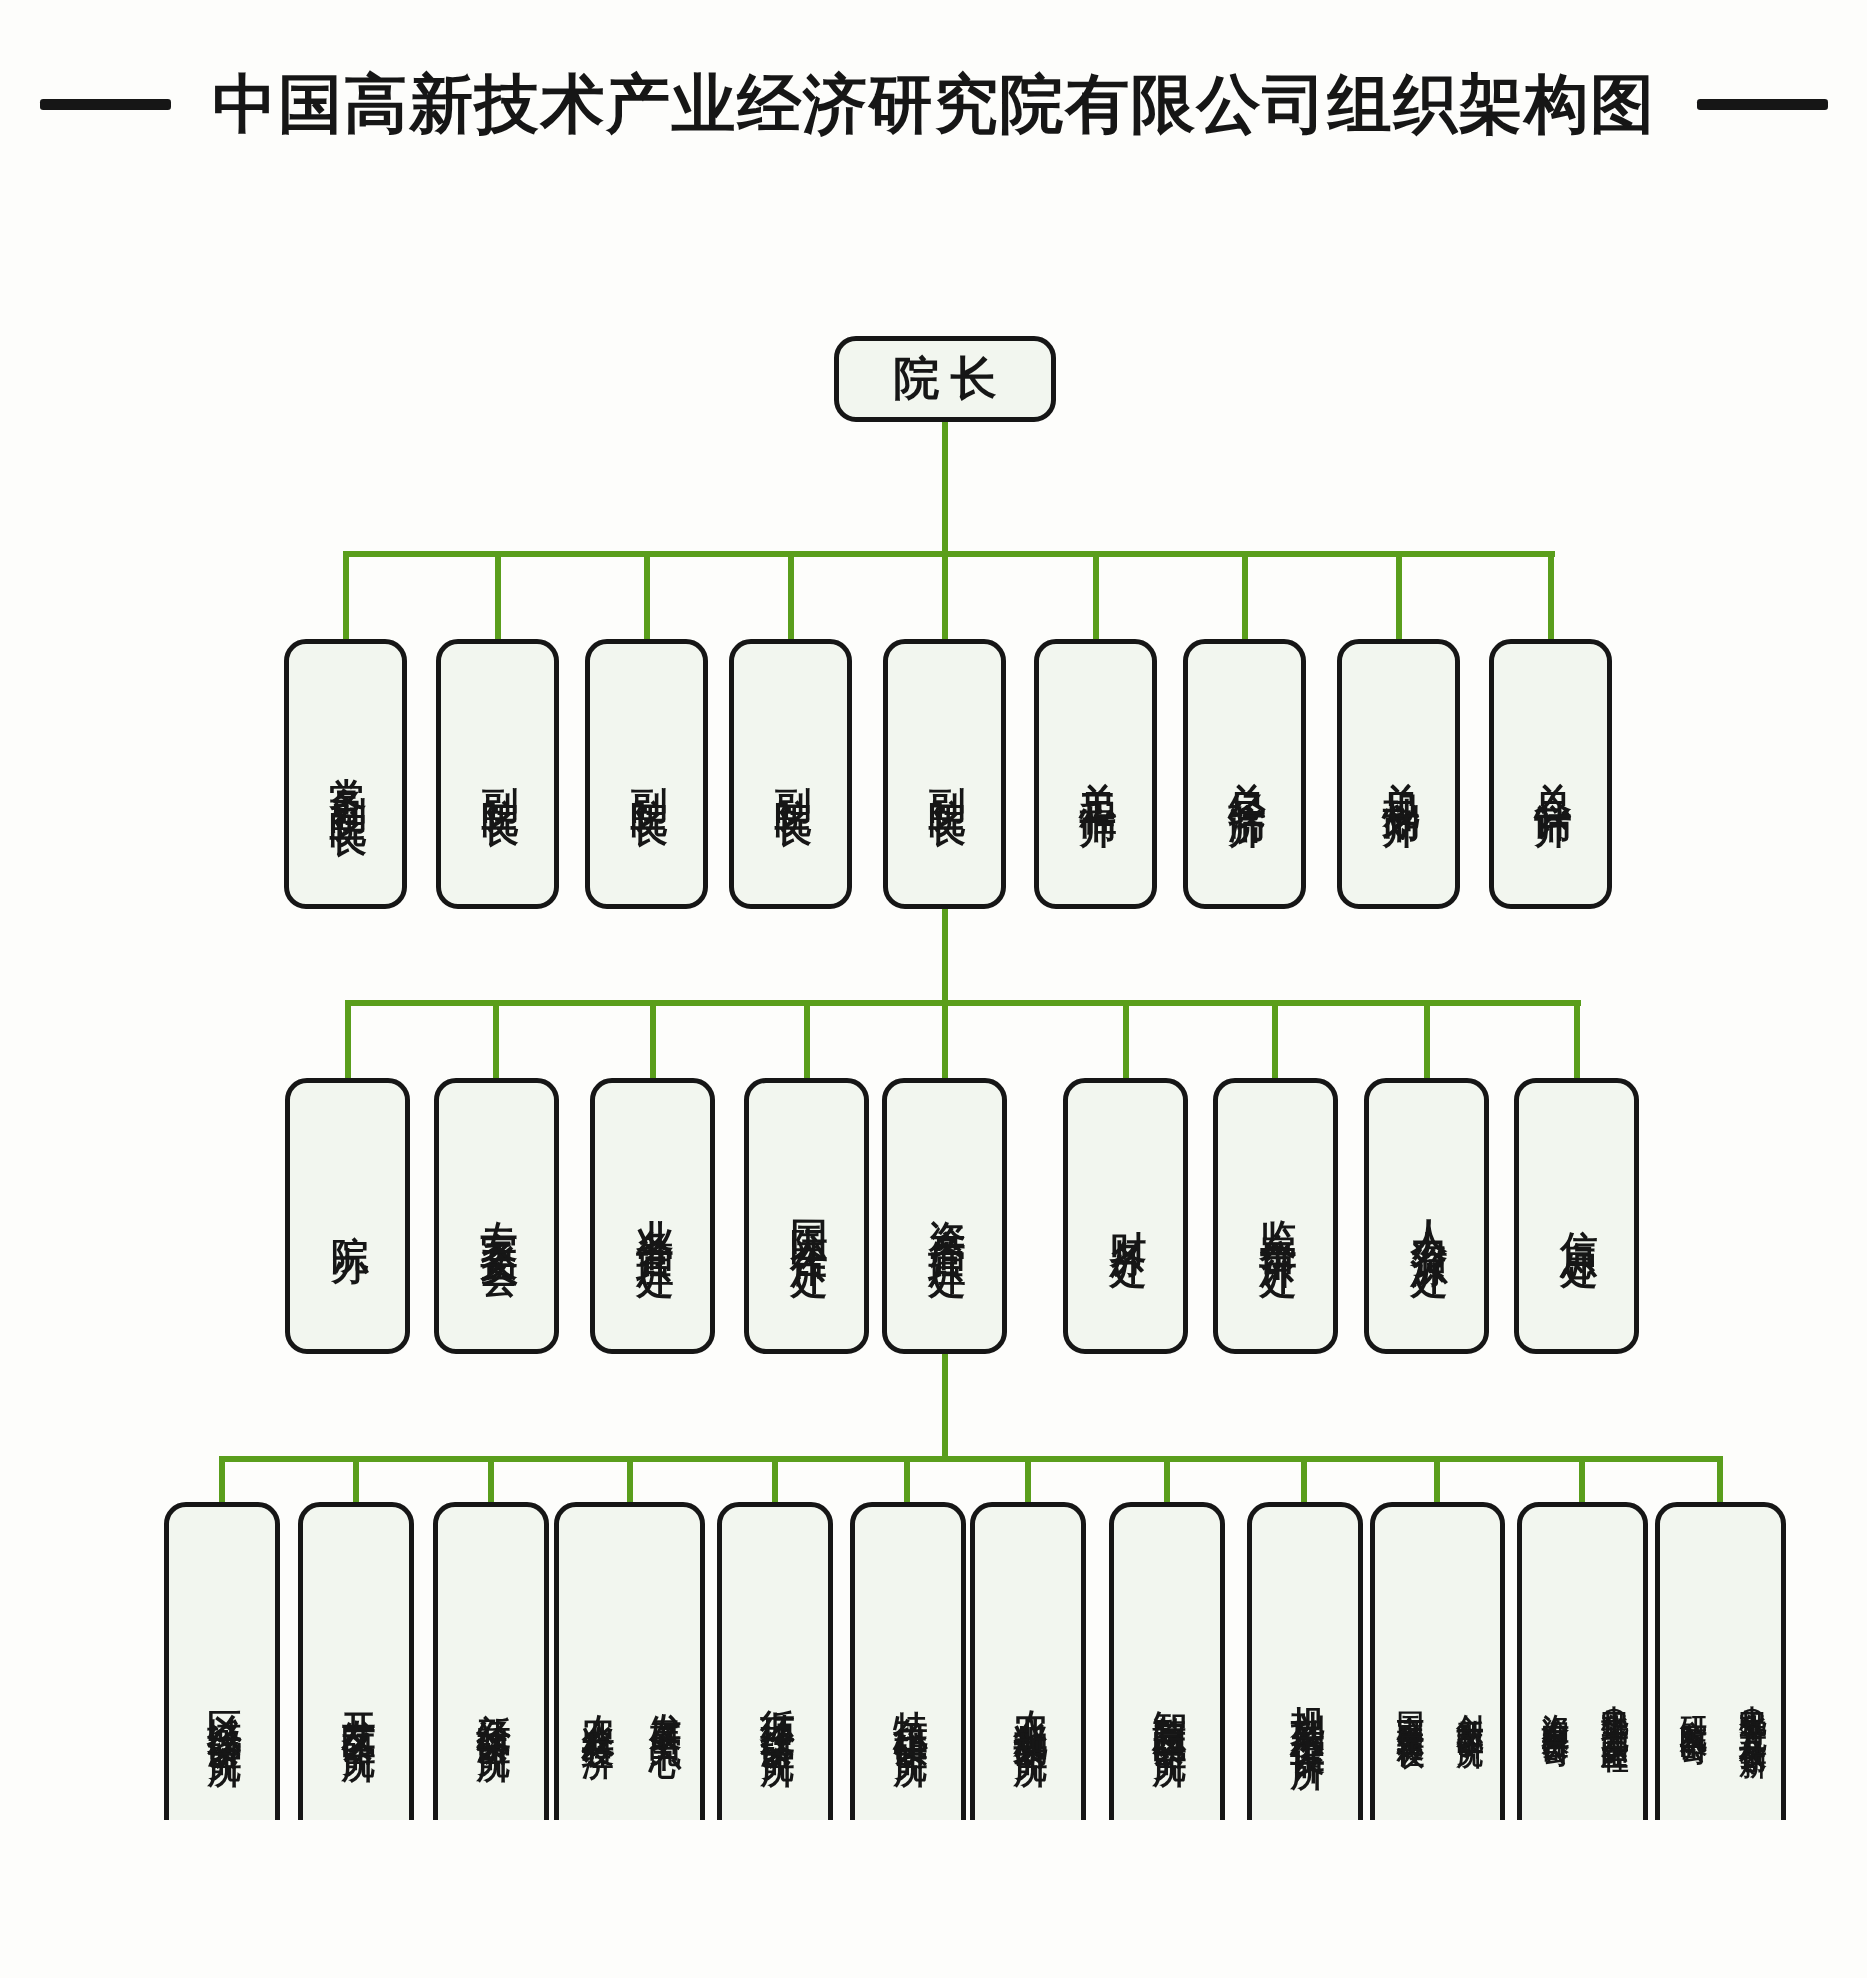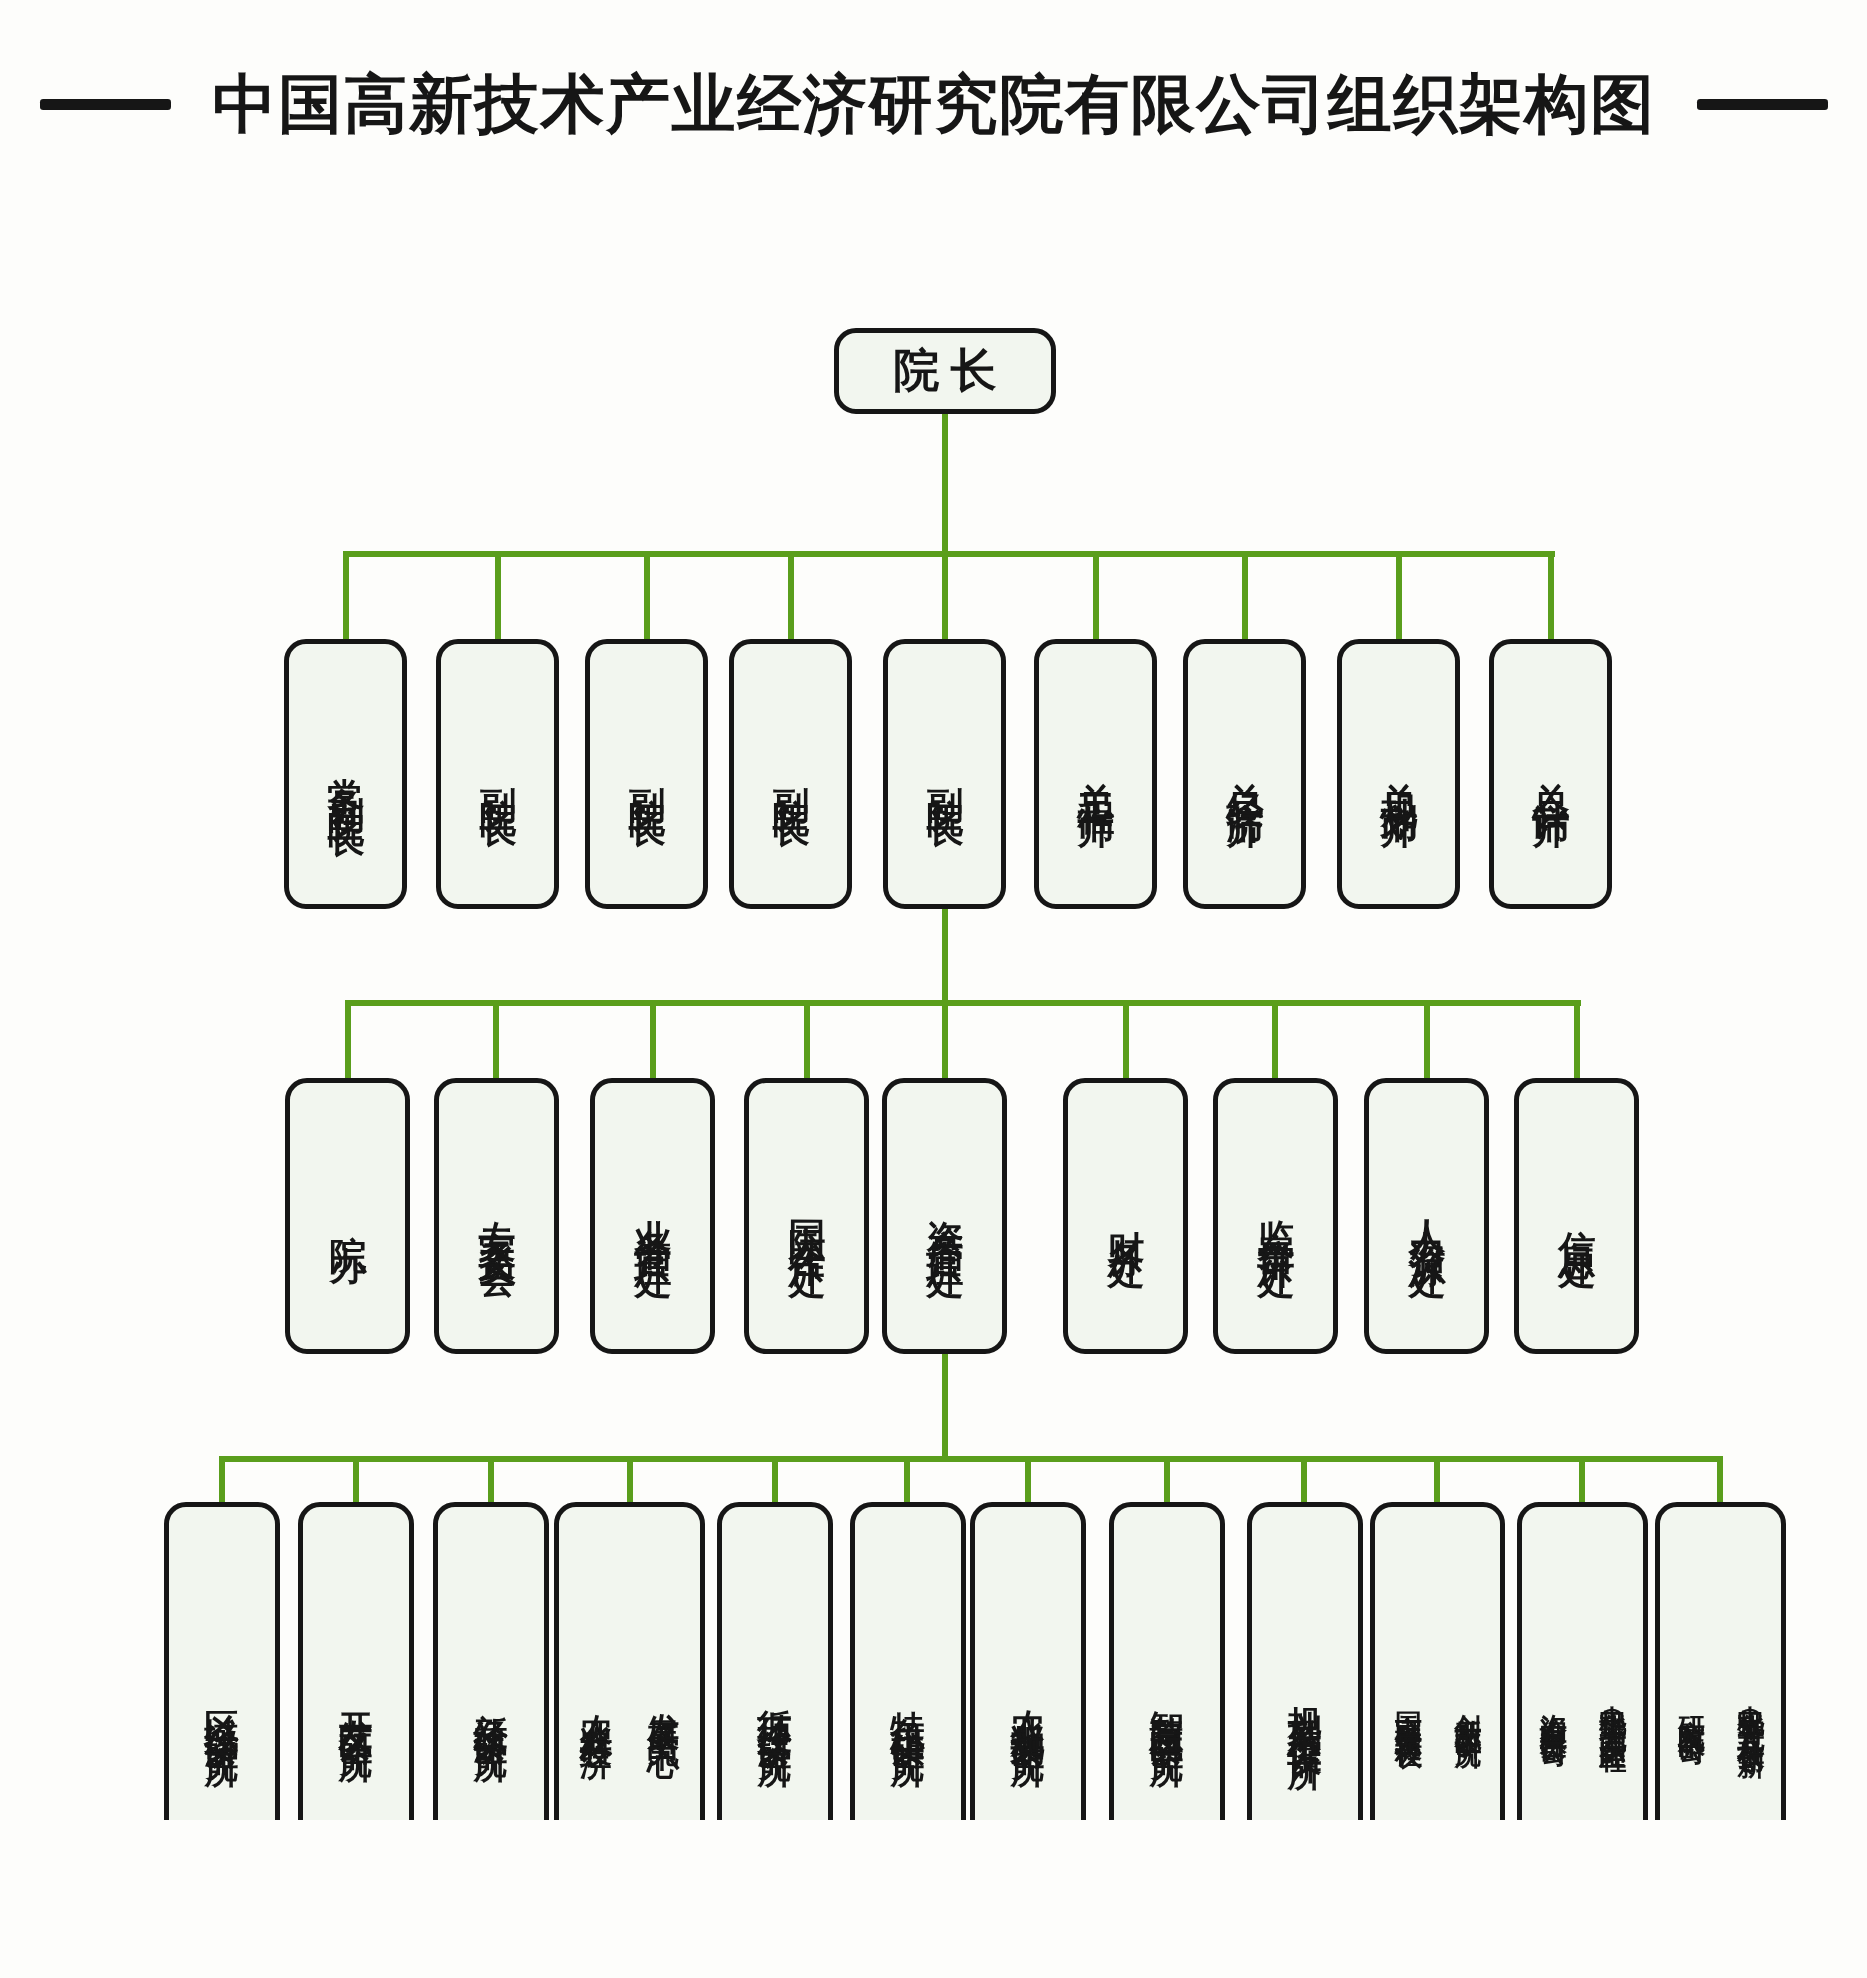--- a/index.html
+++ b/index.html
@@ -5,21 +5,21 @@
   :root{
     --line:#5a9e1c;
     --box-fill:#f2f6ef;
     --ink:#161616;
     --bg:#fdfdfb;
   }
   html,body{margin:0;padding:0;background:var(--bg);}
   .page{
     position:relative;width:1868px;height:1820px;overflow:hidden;
     background:var(--bg);
-    font-family:Liberation Sans, sans-serif;
+    font-family:Liberation Mono, monospace;
   }
   .title-row{
     position:absolute;left:0;top:57px;width:100%;height:95px;
     display:flex;align-items:center;justify-content:center;gap:41px;
   }
   .dash{width:131px;height:11px;background:var(--ink);border-radius:3.2px;}
   .title{
     margin:0;font-size:64px;font-weight:900;color:var(--ink);
     letter-spacing:1.6px;white-space:nowrap;
   }
@@ -28,21 +28,21 @@
     position:absolute;box-sizing:border-box;
     background:var(--box-fill);
     border:5.6px solid var(--ink);
     border-radius:22px;
     display:flex;align-items:center;justify-content:center;
   }
   .label{
     color:var(--ink);font-weight:700;text-align:center;
     writing-mode:vertical-rl;text-orientation:mixed;white-space:pre-line;
   }
-  .root{left:834px;top:328px;width:222px;height:86px;}
+  .root{left:834px;top:336px;width:222px;height:86px;}
   .root .label{writing-mode:horizontal-tb;font-size:46px;letter-spacing:11px;text-indent:11px;}
   .r2{top:639px;width:123px;height:270px;}
   .r2 .label{font-size:37px;letter-spacing:10.3px;}
   .r3{top:1078px;width:125px;height:276px;}
   .r3 .label{font-size:37px;letter-spacing:10.3px;}
   .r4{top:1502px;width:116px;height:411px;}
   .r4 .label{font-size:34px;letter-spacing:7.1px;}
   .r4.w2a .label{font-size:32px;letter-spacing:6.4px;line-height:2.1;}
   .r4.w2b .label{font-size:27px;letter-spacing:4px;line-height:2.2;}
   .lr .label{writing-mode:vertical-lr;}

